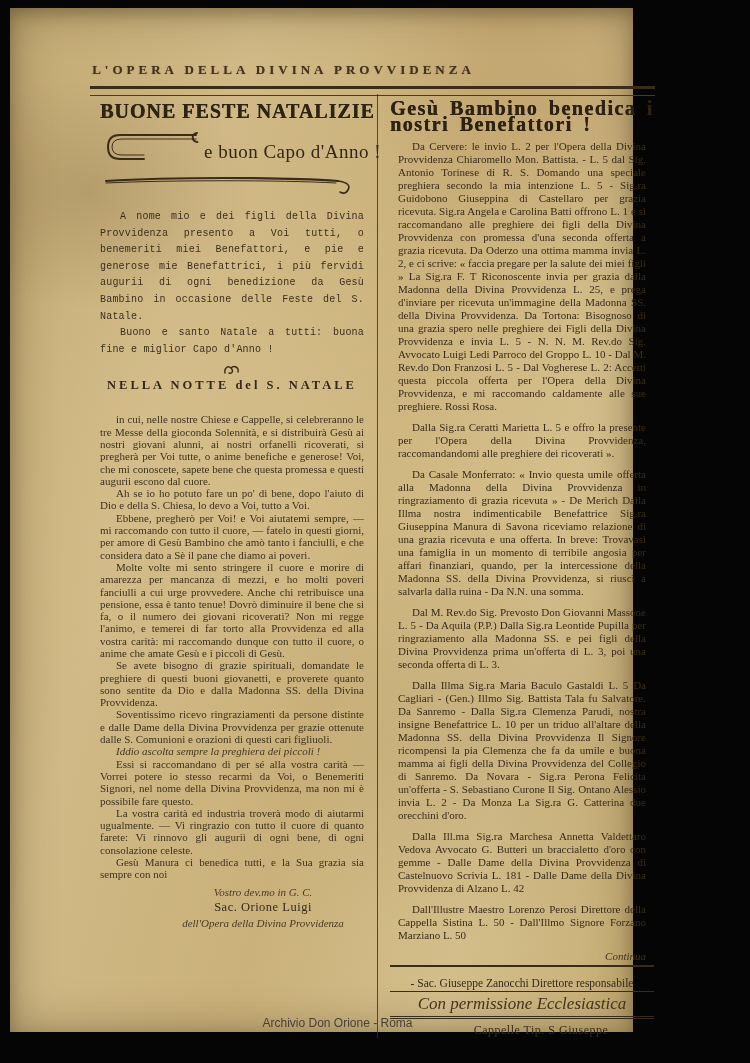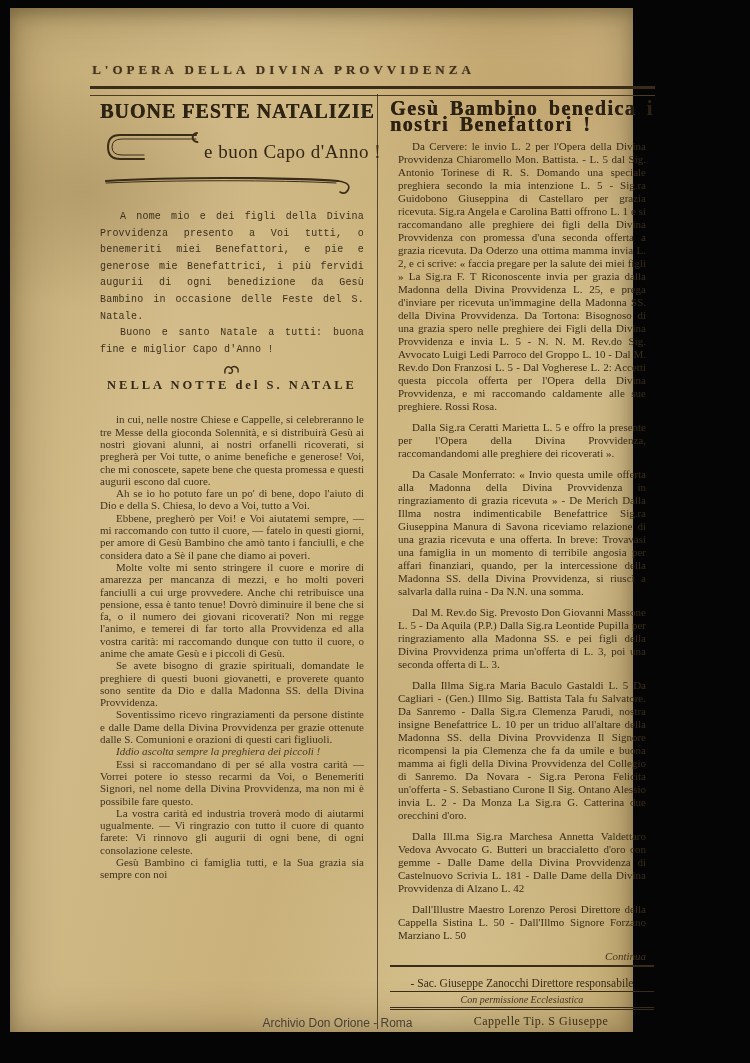--- a/index.html
+++ b/index.html
@@ -84,21 +84,21 @@
   .rc-continua{
     text-align:right;font-style:italic;font-size:11px;color:#43341e;
     margin:2px 8px 3px 0;
   }
   .rc-footer{border-top:2.5px solid #382b17;padding-top:9px;}
   .rc-footer .dir{
     text-align:center;font-size:11.5px;color:#35291a;margin:1px 0;
     border-bottom:1.5px solid #382b17;padding-bottom:2px;
   }
   .rc-footer .perm{
-    text-align:center;font-style:italic;font-size:10px;color:#43341e;
+    text-align:center;font-style:italic;font-size:17px;color:#43341e;
     margin:2px 0;border-bottom:3px double #382b17;padding-bottom:2px;
   }
   .rc-footer .printer{
     text-align:center;font-size:12px;color:#3a2d1b;margin:4px 0 0 38px;
     letter-spacing:0.5px;
   }
   
   .archive-stamp{
     position:absolute;bottom:2px;left:16px;width:100%;text-align:center;
     font-family:"Liberation Sans",sans-serif;font-size:12px;color:#4b4034;
@@ -147,23 +147,28 @@
       <div class="lc-body">
         <p>in cui, nelle nostre Chiese e Cappelle, si celebreranno le tre Messe della gioconda Solennità, e si distribuirà Gesù ai nostri giovani alunni, ai nostri orfanelli ricoverati, si pregherà per Voi tutte, o anime benefiche e generose! Voi, che mi conoscete, sapete bene che questa promessa e questi augurii escono dal cuore.</p>
         <p>Ah se io ho potuto fare un po' di bene, dopo l'aiuto di Dio e della S. Chiesa, lo devo a Voi, tutto a Voi.</p>
         <p>Ebbene, pregherò per Voi! e Voi aiutatemi sempre, — mi raccomando con tutto il cuore, — fatelo in questi giorni, per amore di Gesù Bambino che amò tanto i fanciulli, e che considera dato a Sè il pane che diamo ai poveri.</p>
         <p>Molte volte mi sento stringere il cuore e morire di amarezza per mancanza di mezzi, e ho molti poveri fanciulli a cui urge provvedere. Anche chi retribuisce una pensione, essa è tanto tenue! Dovrò diminuire il bene che si fa, o il numero dei giovani ricoverati? Non mi regge l'animo, e temerei di far torto alla Provvidenza ed alla vostra carità: mi raccomando dunque con tutto il cuore, o anime che amate Gesù e i piccoli di Gesù.</p>
         <p>Se avete bisogno di grazie spirituali, domandate le preghiere di questi buoni giovanetti, e proverete quanto sono sentite da Dio e dalla Madonna SS. della Divina Provvidenza.</p>
         <p>Soventissimo ricevo ringraziamenti da persone distinte e dalle Dame della Divina Provvidenza per grazie ottenute dalle S. Comunioni e orazioni di questi cari figliuoli.</p>
         <p class="ital">Iddio ascolta sempre la preghiera dei piccoli !</p>
         <p>Essi si raccomandano di per sé alla vostra carità — Vorrei potere io stesso recarmi da Voi, o Benemeriti Signori, nel nome della Divina Provvidenza, ma non mi è possibile fare questo.</p>
         <p>La vostra carità ed industria troverà modo di aiutarmi ugualmente. — Vi ringrazio con tutto il cuore di quanto farete: Vi rinnovo gli augurii di ogni bene, di ogni consolazione celeste.</p>
-        <p>Gesù Bambino ci famiglia tutti, e la Sua grazia sia sempre con noi</p>
+        <p>Gesù Manura ci benedica tutti, e la Sua grazia sia sempre con noi</p>
       </div>
 
+      <div class="signature">
+        <p class="val">Vostro dev.mo in G. C.</p>
+        <p class="name">Sac. Orione Luigi</p>
+        <p class="org">dell'Opera della Divina Provvidenza</p>
+      </div>
     </div>
 
     <div class="col-right">
       <div class="rc-heading">Gesù Bambino benedica i nostri Benefattori !</div>
 
       <div class="rc-body">
         <p>Da Cervere: le invio L. 2 per l'Opera della Divina Provvidenza Chiaromello Mon. Battista. - L. 5 dal Sig. Antonio Torinese di R. S. Domando una speciale preghiera secondo la mia intenzione L. 5 - Sig.ra Guidobono Giuseppina di Castellaro per grazia ricevuta. Sig.ra Angela e Carolina Batti offrono L. 1 e si raccomandano alle preghiere dei figli della Divina Provvidenza con promessa d'una seconda offerta a grazia ricevuta. Da Oderzo una ottima mamma invia L. 2, e ci scrive: « faccia pregare per la salute dei miei figli » La Sig.ra F. T Riconoscente invia per grazia dalla Madonna della Divina Provvidenza L. 25, e prega d'inviare per ricevuta un'immagine della Madonna SS. della Divina Provvidenza. Da Tortona: Bisognoso di una grazia spero nelle preghiere dei Figli della Divina Provvidenza e invia L. 5 - N. N. M. Rev.do Sig. Avvocato Luigi Ledi Parroco del Groppo L. 10 - Dal M. Rev.do Don Franzosi L. 5 - Dal Vogherese L. 2: Accetti questa piccola offerta per l'Opera della Divina Provvidenza, e mi raccomando caldamente alle sue preghiere. Rossi Rosa.</p>
         <p>Dalla Sig.ra Ceratti Marietta L. 5 e offro la presente per l'Opera della Divina Provvidenza, raccomandandomi alle preghiere dei ricoverati ».</p>
         <p>Da Casale Monferrato: « Invio questa umile offerta alla Madonna della Divina Provvidenza in ringraziamento di grazia ricevuta » - De Merich Dalla Illma nostra indimenticabile Benefattrice Sig.ra Giuseppina Manura di Savona riceviamo relazione di una grazia ricevuta e una offerta. In breve: Trovavasi una famiglia in un momento di terribile angosia per affari finanziari, quando, per la intercessione della Madonna SS. della Divina Provvidenza, si riuscì a salvarla dalla ruina - Da N.N. una somma.</p>
         <p>Dal M. Rev.do Sig. Prevosto Don Giovanni Massone L. 5 - Da Aquila (P.P.) Dalla Sig.ra Leontide Pupilla per ringraziamento alla Madonna SS. e pei figli della Divina Provvidenza prima un'offerta di L. 3, poi una seconda offerta di L. 3.</p>

